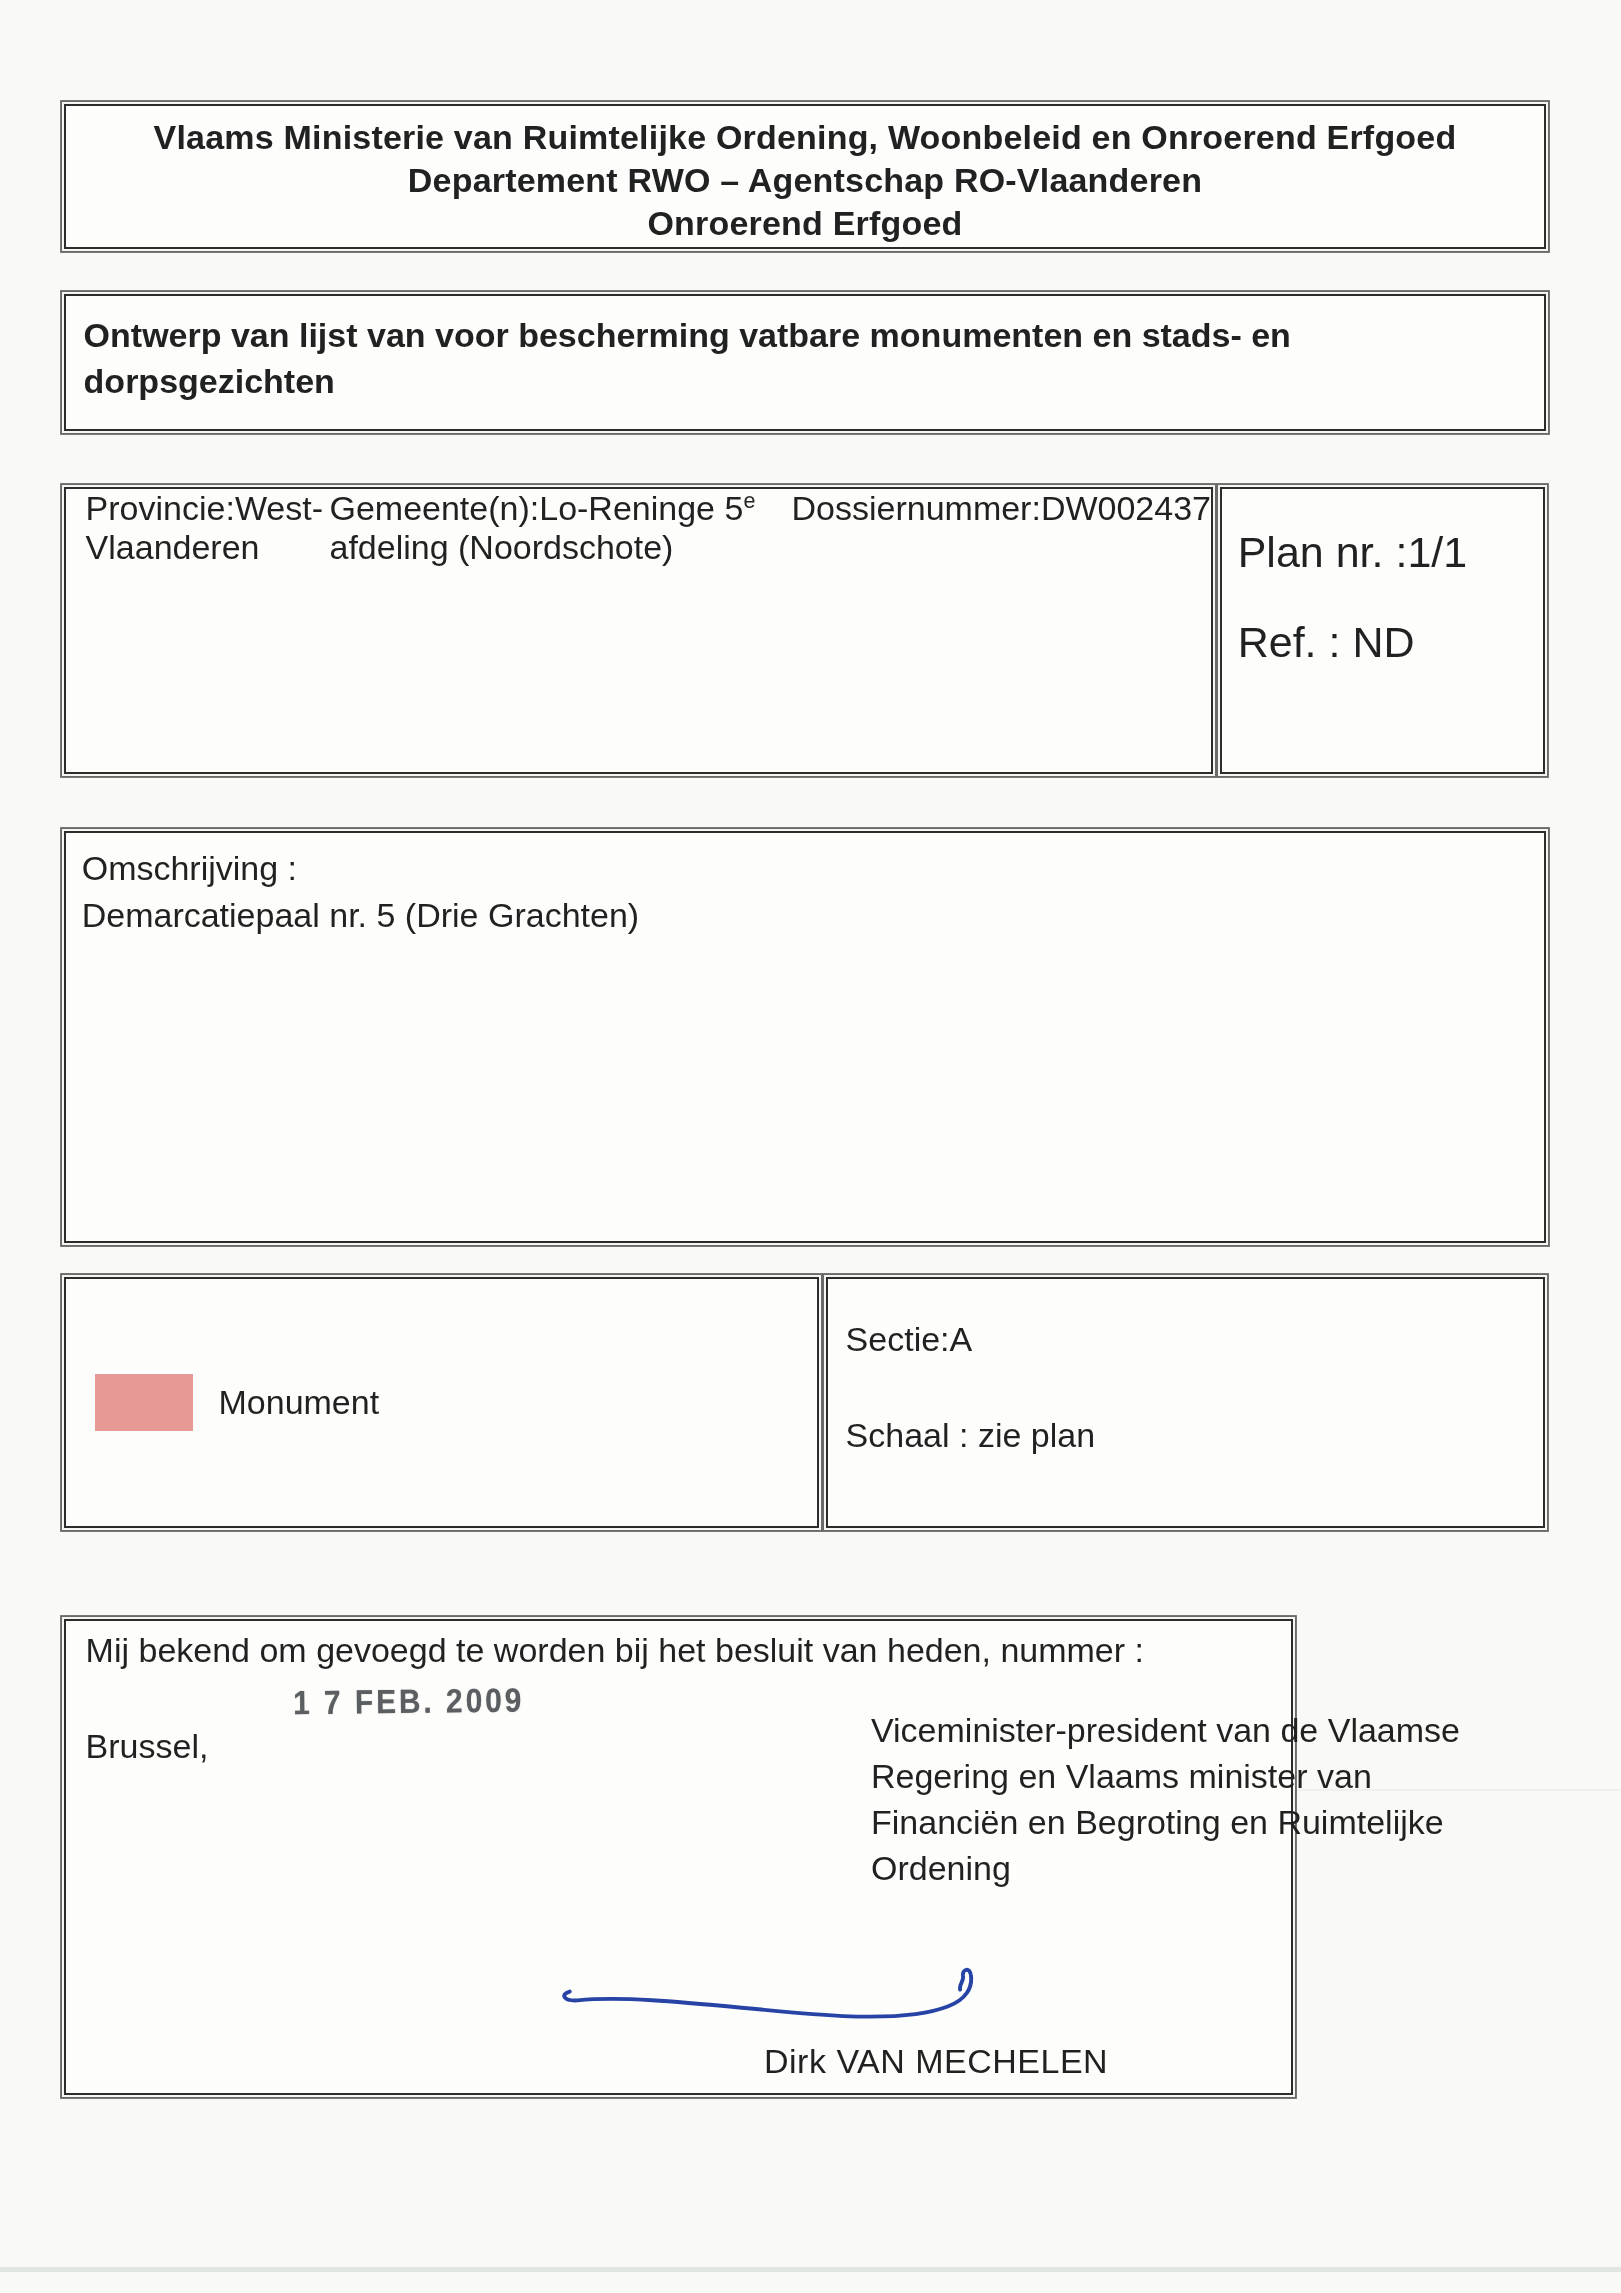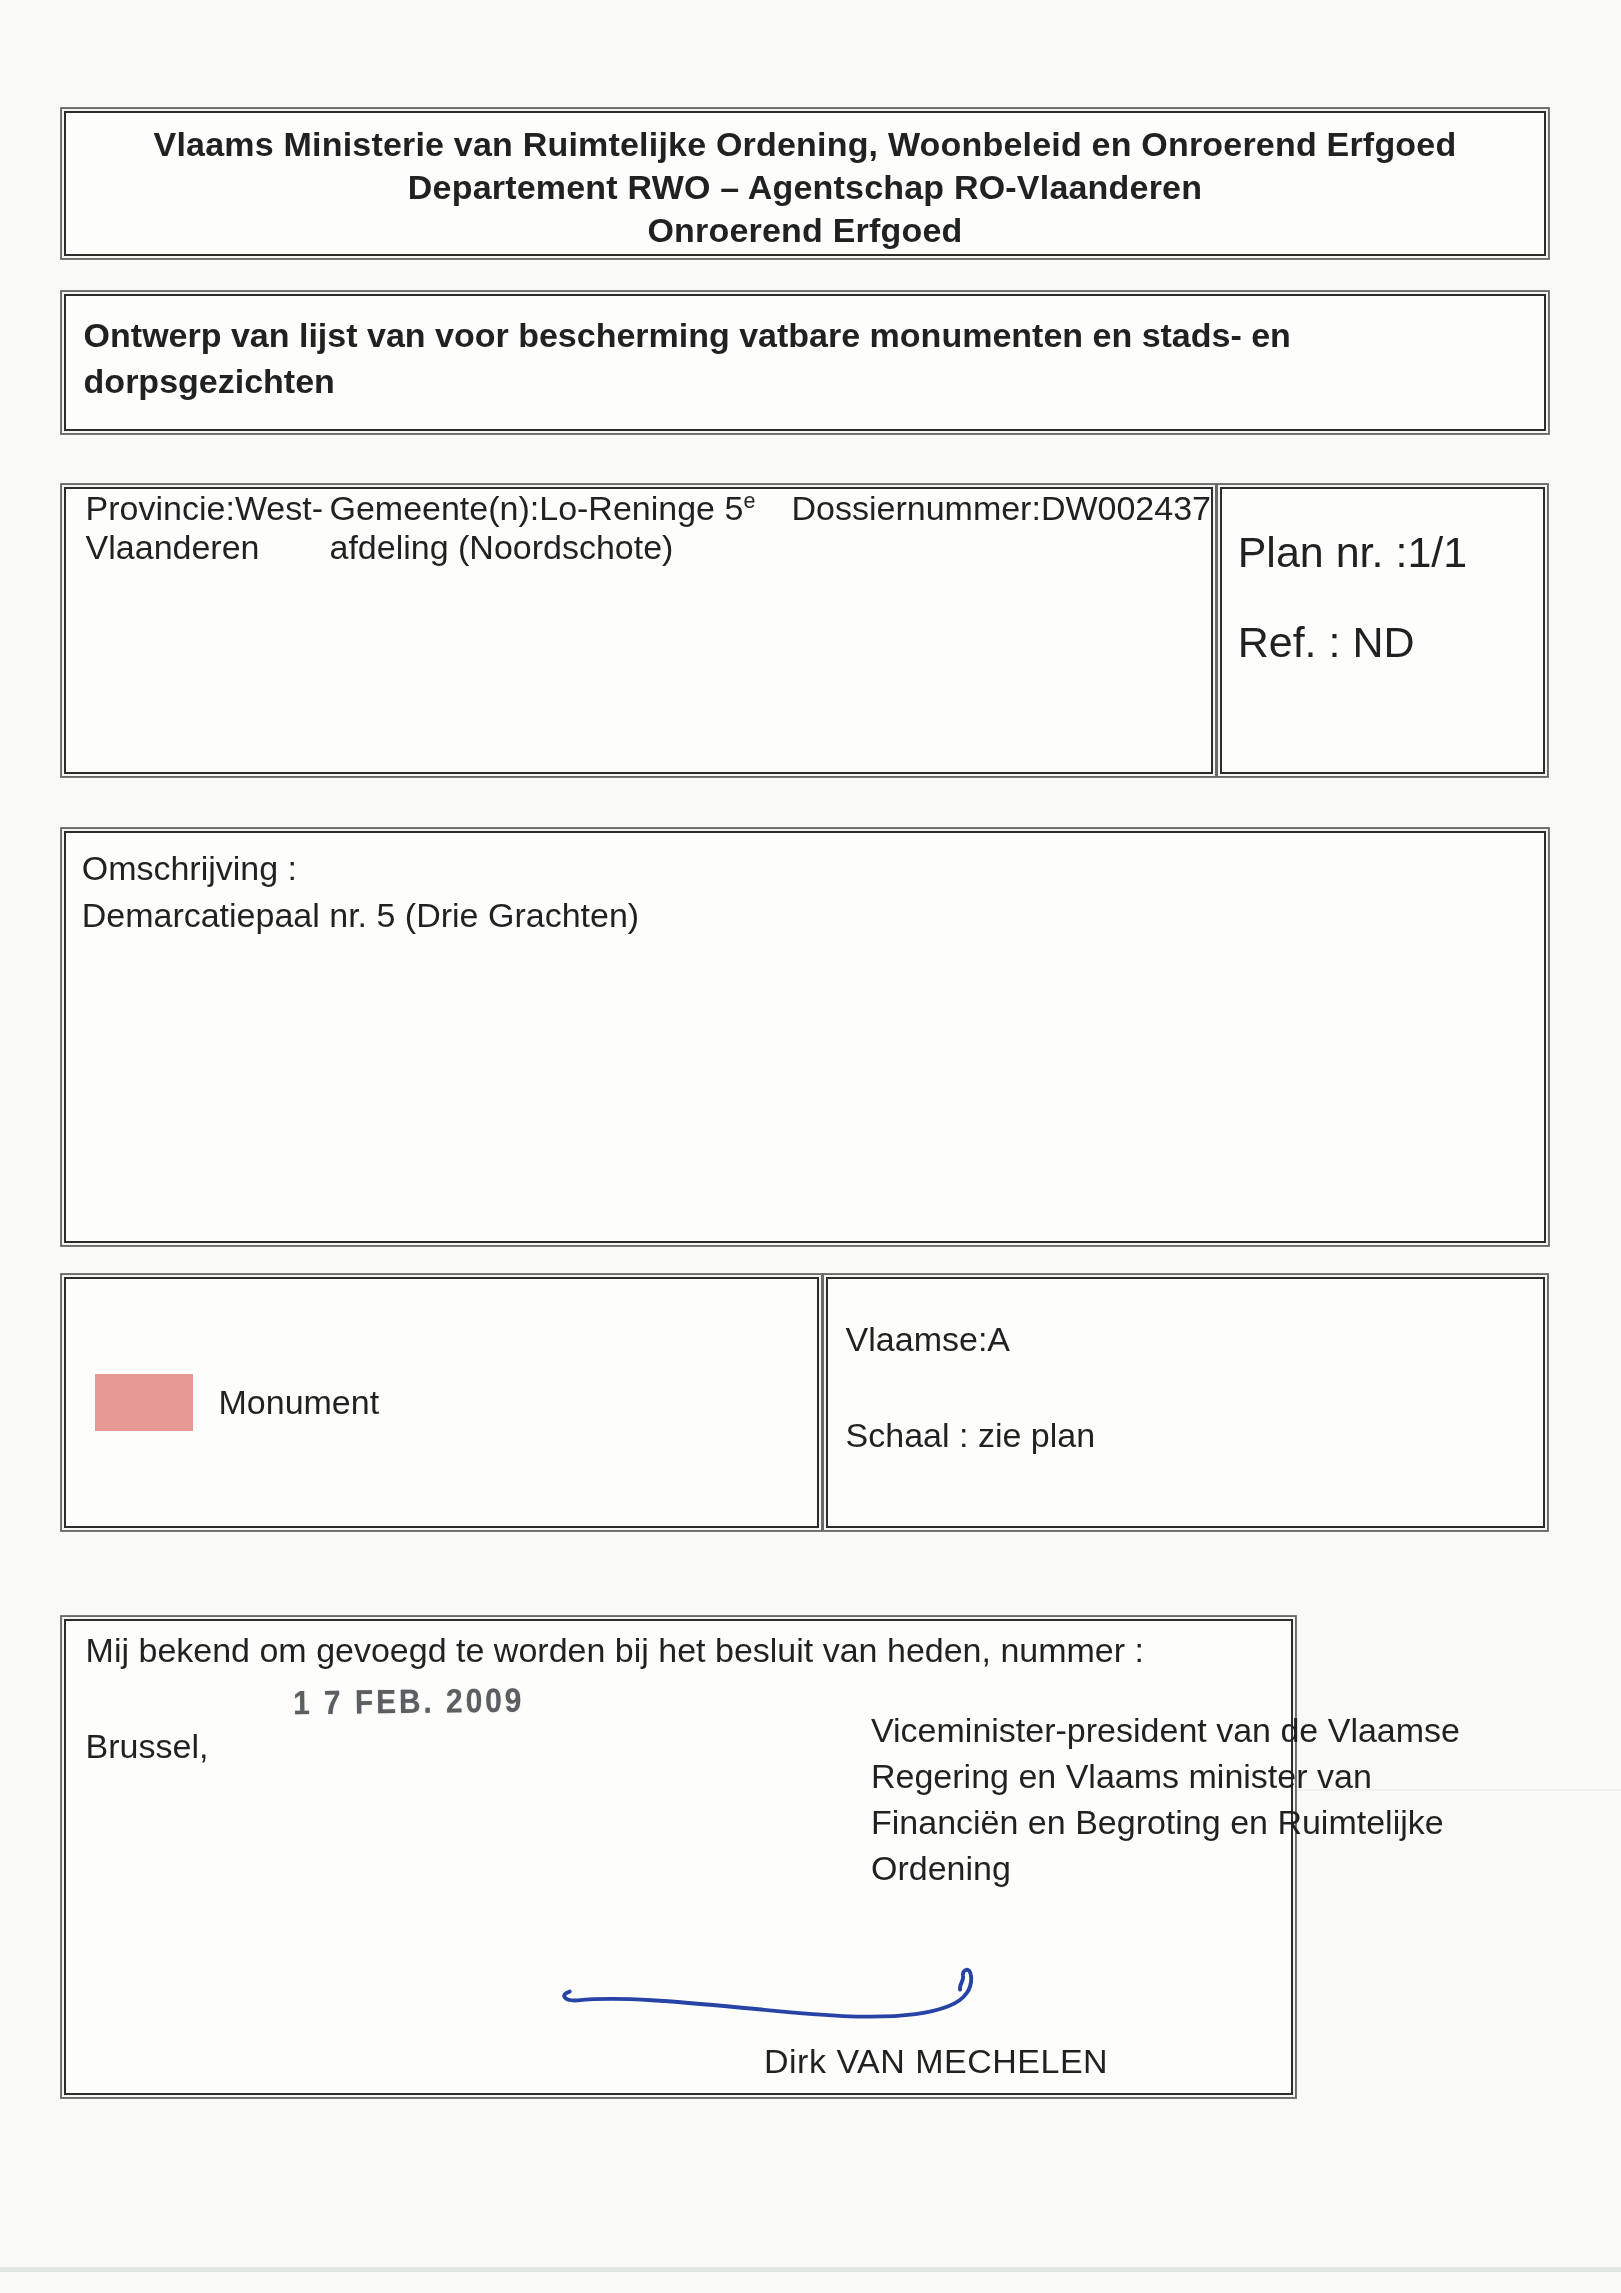--- a/index.html
+++ b/index.html
@@ -12,21 +12,21 @@
     overflow:hidden;
   }
   .docbox{
     position:absolute;
     background:#fdfdfb;
     border:2.9px solid #2c2c2c;
     box-shadow:0 0 0 2px #f6f6f3, 0 0 0 3.9px #6a6a6a;
     box-sizing:border-box;
   }
   .hdr{
-    left:64px;top:111px;width:1482px;height:145px;
+    left:64px;top:104px;width:1482px;height:145px;
     text-align:center;
     font-weight:bold;font-size:34px;line-height:43px;
     padding-top:9.8px;
     letter-spacing:0.2px;
   }
   .titlebox{
     left:64px;top:294px;width:1482px;height:137px;
     font-weight:bold;font-size:34px;line-height:46px;
     padding:15.7px 19.6px 0 17.6px;
   }
@@ -125,21 +125,21 @@
     <div>Demarcatiepaal nr. 5 (Drie Grachten)</div>
     <div class="faintline"></div>
   </div>
 
   <div class="docbox legendL">
     <div class="swatch" style="background: rgb(231, 154, 149);"></div>
     <div>Monument</div>
   </div>
 
   <div class="docbox legendR">
-    <div>Vlaamse:A</div>
+    <div>Sectie:A</div>
     <div class="row2">Schaal : zie plan</div>
   </div>
 
   <div class="docbox signbox">
     <div class="known-line">Mij bekend om gevoegd te worden bij het besluit van heden, nummer :</div>
     <div class="city">Brussel,</div>
     <div class="stamp" style="color: rgb(91, 95, 97);">1 7 FEB. 2009</div>
     <div class="minister">
       <div>Viceminister-president van de Vlaamse</div>
       <div>Regering en Vlaams minister van</div>

